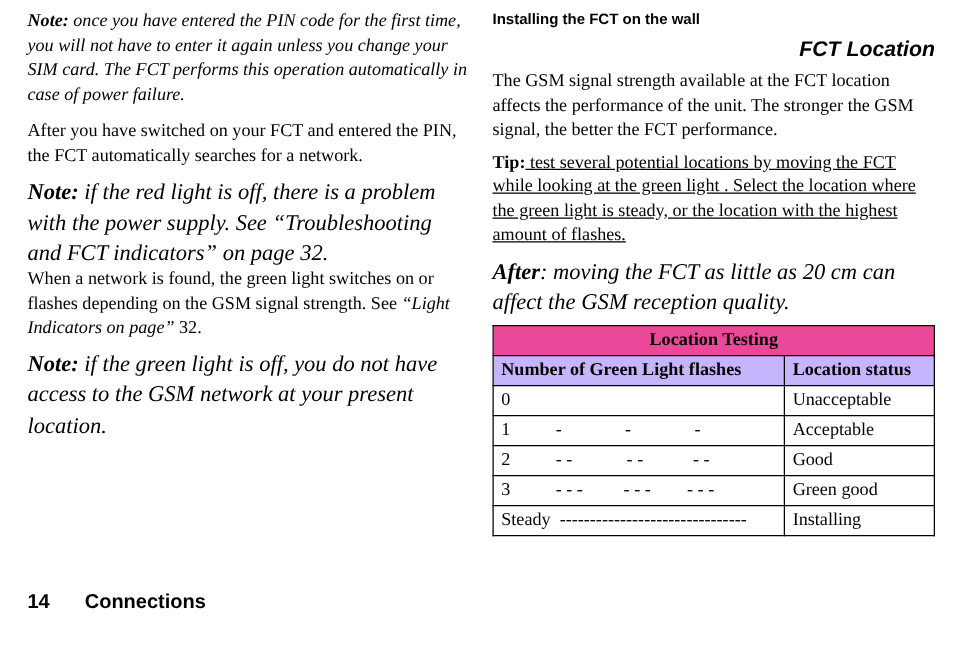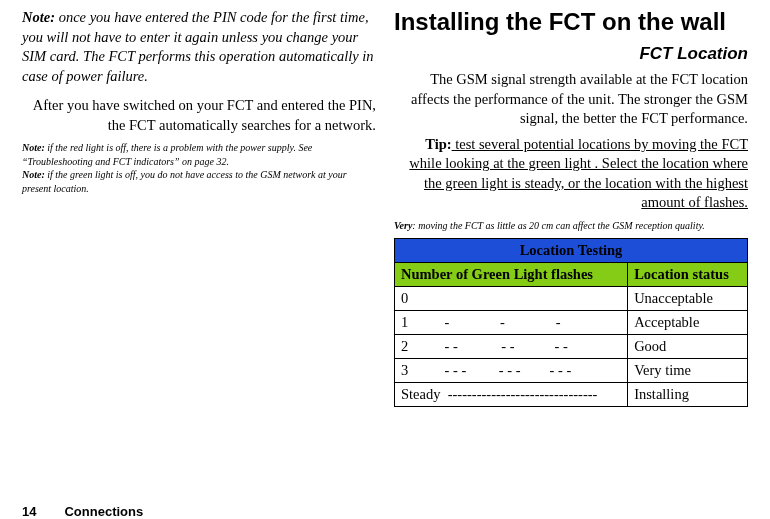--- a/index.html
+++ b/index.html
@@ -11,69 +11,69 @@
       color: #000;
       position: relative;
       padding: 8px 22px 0 22px;
     }
     .columns {
       display: flex;
       gap: 18px;
     }
     .col { flex: 1; min-width: 0; }
     .note-italic { font-style: italic; font-size: 14.5px; line-height: 1.35; margin-bottom: 10px; }
-    .note-run { font-style: italic; font-size: 10px; line-height: 1.35; }
+    .note-run { font-style: italic; font-size: 18px; line-height: 1.35; }
     .note-label { font-weight: bold; font-style: italic; }
     .h2 {
       font-family: Arial, Helvetica, sans-serif;
       font-style: italic;
       font-weight: 600;
       font-size: 17px;
       margin: 6px 0 6px 0;
       text-align: right;
     }
     .h1 {
       font-family: Arial, Helvetica, sans-serif;
       font-weight: bold;
-      font-size: 24px;
+      font-size: 12px;
       margin: 0 0 8px 0;
     }
-    .p { font-size: 14.5px; line-height: 1.35; margin-bottom: 6px; text-align: right; }
+    .p { font-size: 14.5px; line-height: 1.35; margin-bottom: 6px; }
     .ul { text-decoration: underline; }
     .tip-label { font-weight: bold; }
     table {
       border-collapse: collapse;
       width: 100%;
       font-size: 14.5px;
       margin-top: 6px;
     }
     th, td {
       border: 1px solid #000;
       padding: 3px 6px;
       text-align: left;
       vertical-align: top;
       font-weight: normal;
     }
     thead tr.th-title th {
-      background: #1d4ed8;
+      background: #ec4899;
       font-weight: bold;
       text-align: center;
       padding: 3px 6px;
     }
     thead tr.th-sub th {
-      background: #84cc16;
+      background: #c4b5fd;
       font-weight: bold;
       text-align: left;
     }
     .footer {
       position: absolute;
       left: 22px;
-      bottom: 0;
+      bottom: 28px;
       font-family: Arial, Helvetica, sans-serif;
-      font-size: 13px;
+      font-size: 16px;
     }
     .footer .pg { font-weight: bold; margin-right: 28px; }
     .footer .sect { font-weight: bold; }
     .flash-cell { white-space: pre; font-family: "Times New Roman", serif; }
   </style>
 </head>
 <body>
 
 <div class="columns">
 
@@ -84,40 +84,43 @@
     </p>
 
 
     <p class="p">After you have switched on your FCT and entered the PIN, the FCT automatically searches for a network.</p>
 
     <p class="note-run">
       <span class="note-label">Note:</span>
       <span>if the red light is off, there is a problem with the power supply. See “Troubleshooting and FCT indicators” on page 32.</span>
     </p>
 
+    <p class="p">
+      <span>When a network is found, the green light switches on or flashes depending on the GSM signal strength. See </span><span style="font-style:italic">“Light Indicators on page”</span><span> 32.</span>
+    </p>
 
     <p class="note-run">
       <span class="note-label">Note:</span>
       <span>if the green light is off, you do not have access to the GSM network at your present location.</span>
     </p>
 
   </div>
 
   <div class="col">
     <h2 class="h1">Installing the FCT on the wall</h2>
     <h3 class="h2">FCT Location</h3>
 
     <p class="p">The GSM signal strength available at the FCT location affects the performance of the unit. The stronger the GSM signal, the better the FCT performance.</p>
 
     <p class="p">
       <span class="tip-label">Tip:</span><span class="ul"> test several potential locations by moving the FCT while looking at the green light . Select the location where the green light is steady, or the location with the highest amount of flashes.</span>
     </p>
 
     <p class="note-run">
-      <span class="note-label">Very</span><span>: moving the FCT as little as 20 cm can affect the GSM reception quality.</span>
+      <span class="note-label">After</span><span>: moving the FCT as little as 20 cm can affect the GSM reception quality.</span>
     </p>
 
     <table>
       <thead>
         <tr class="th-title">
           <th colspan="2">Location Testing</th>
         </tr>
         <tr class="th-sub">
           <th>Number of Green Light flashes</th>
           <th>Location status</th>
@@ -131,21 +134,21 @@
         <tr>
           <td class="flash-cell">1          -              -              -</td>
           <td>Acceptable</td>
         </tr>
         <tr>
           <td class="flash-cell">2          - -            - -           - -</td>
           <td>Good</td>
         </tr>
         <tr>
           <td class="flash-cell">3          - - -         - - -        - - -</td>
-          <td>Very time</td>
+          <td>Green good</td>
         </tr>
         <tr>
           <td class="flash-cell">Steady  -------------------------------</td>
           <td>Installing</td>
         </tr>
       </tbody>
     </table>
   </div>
 </div>
 

